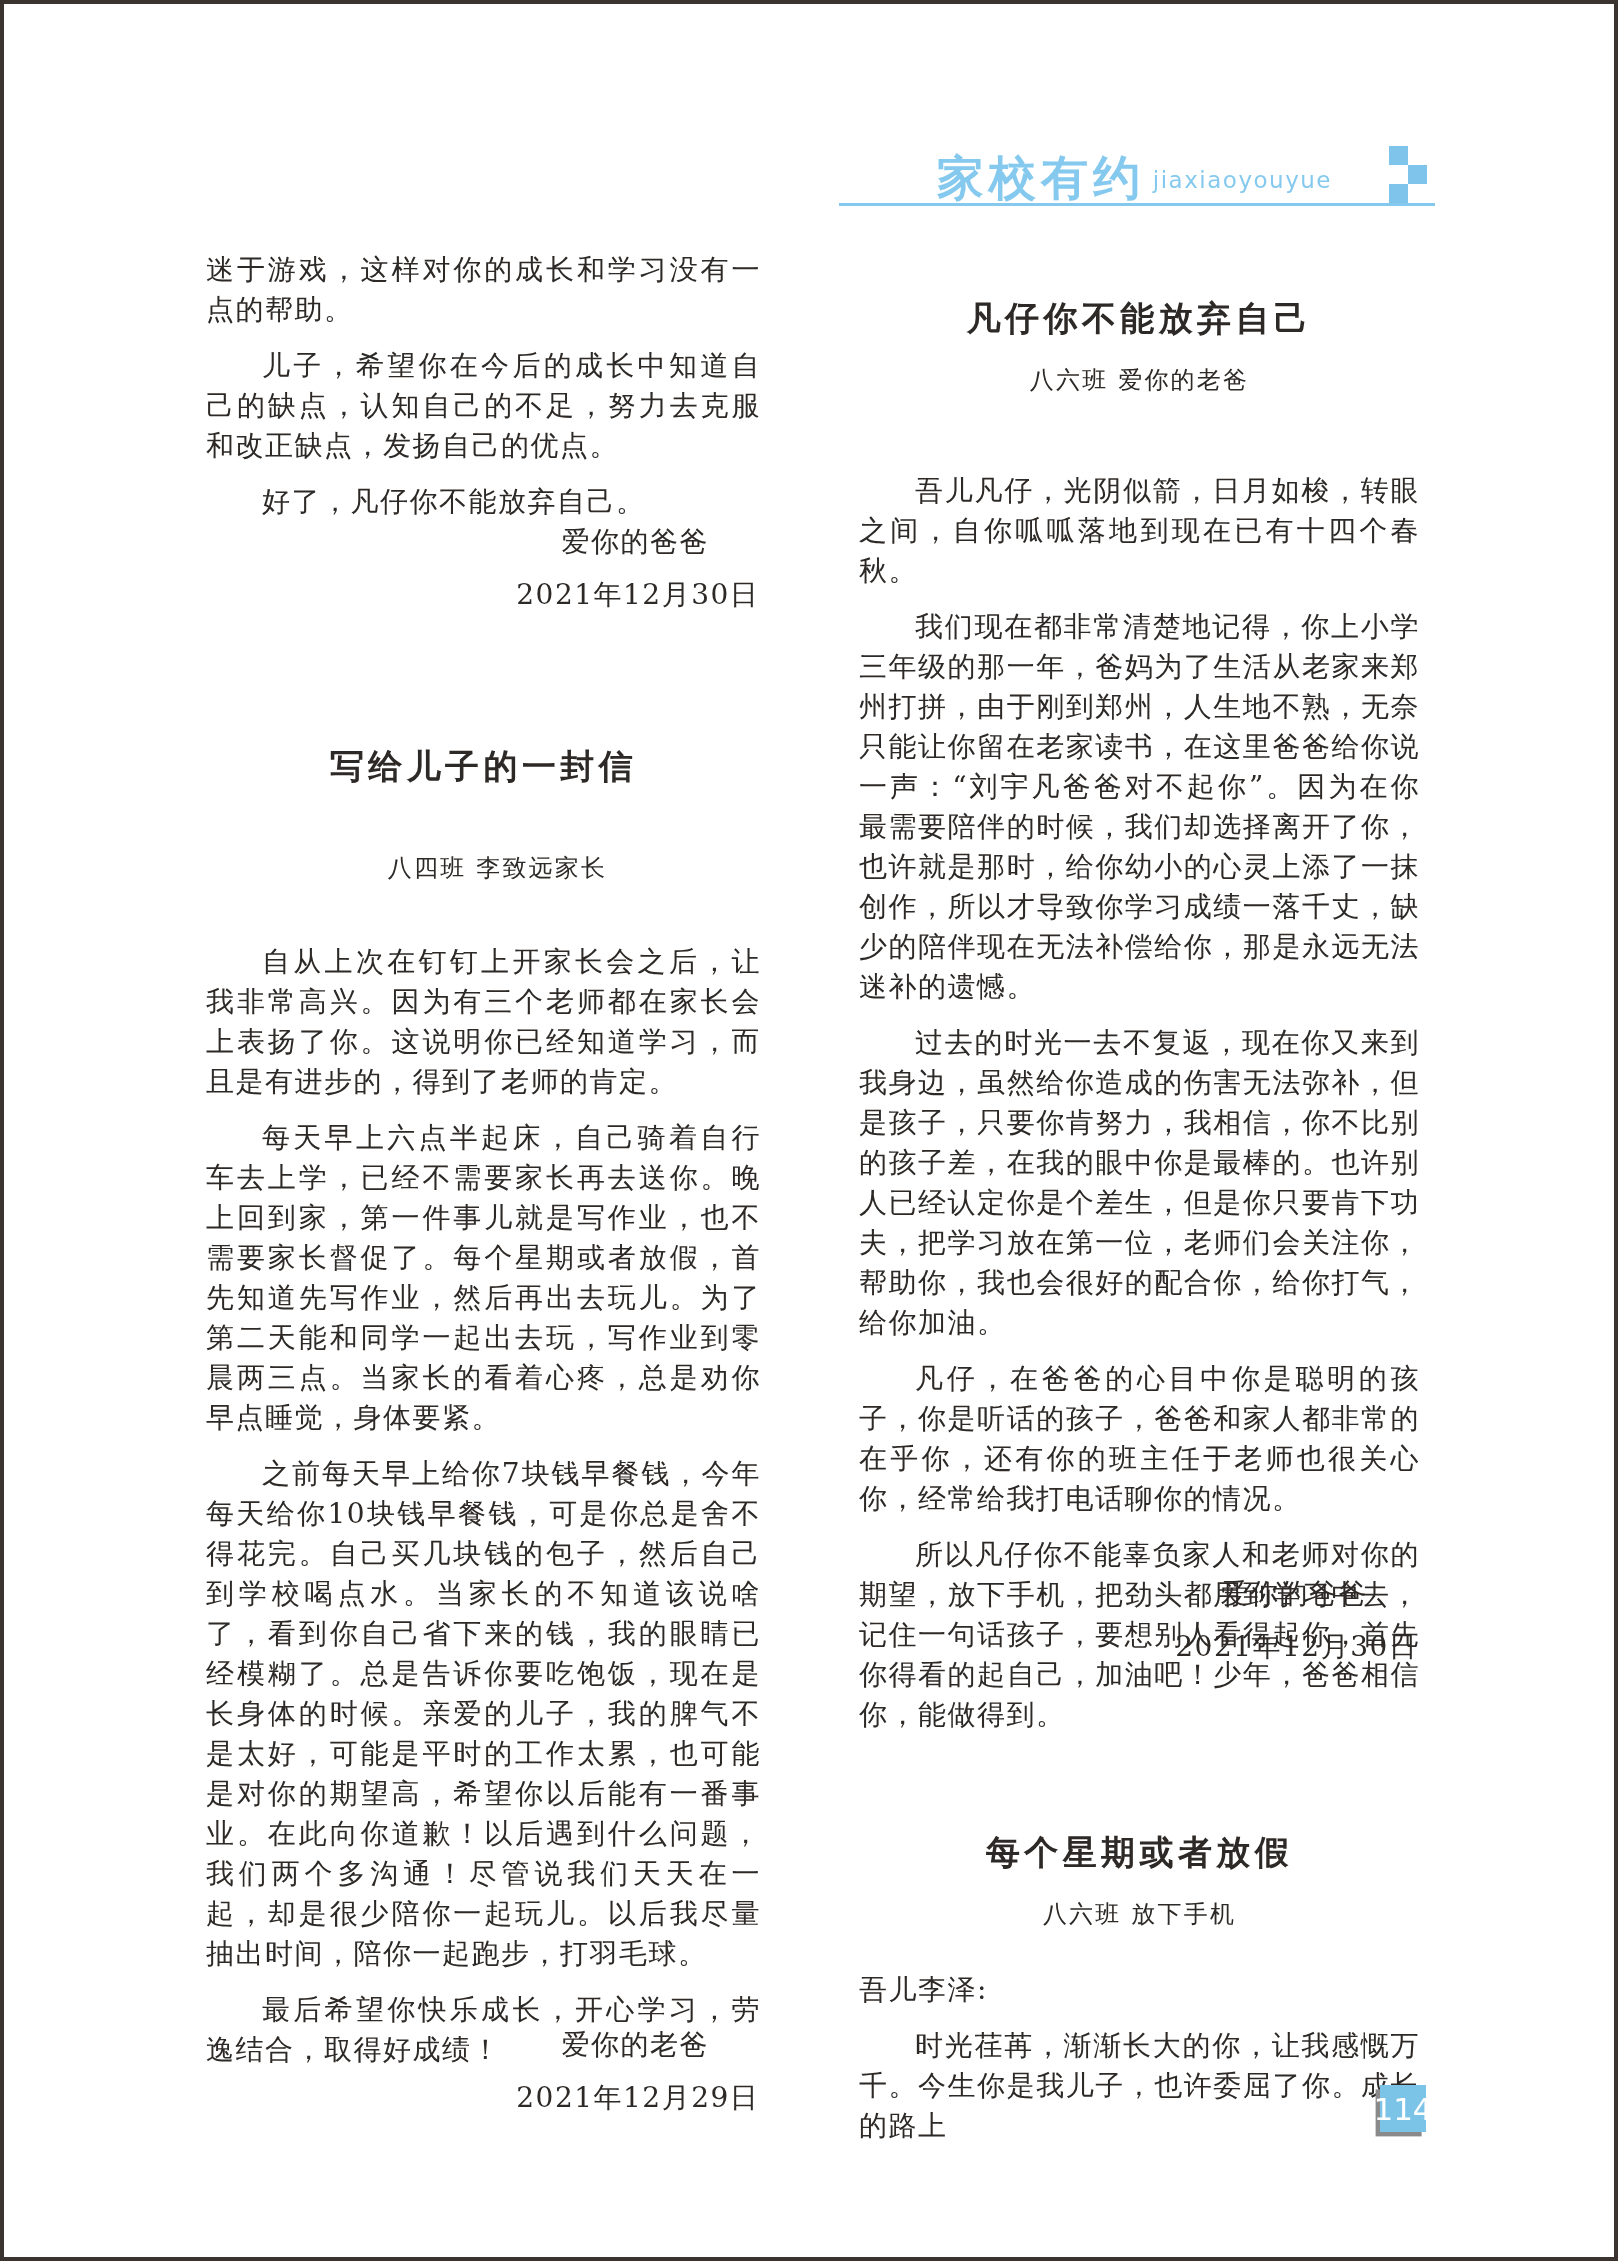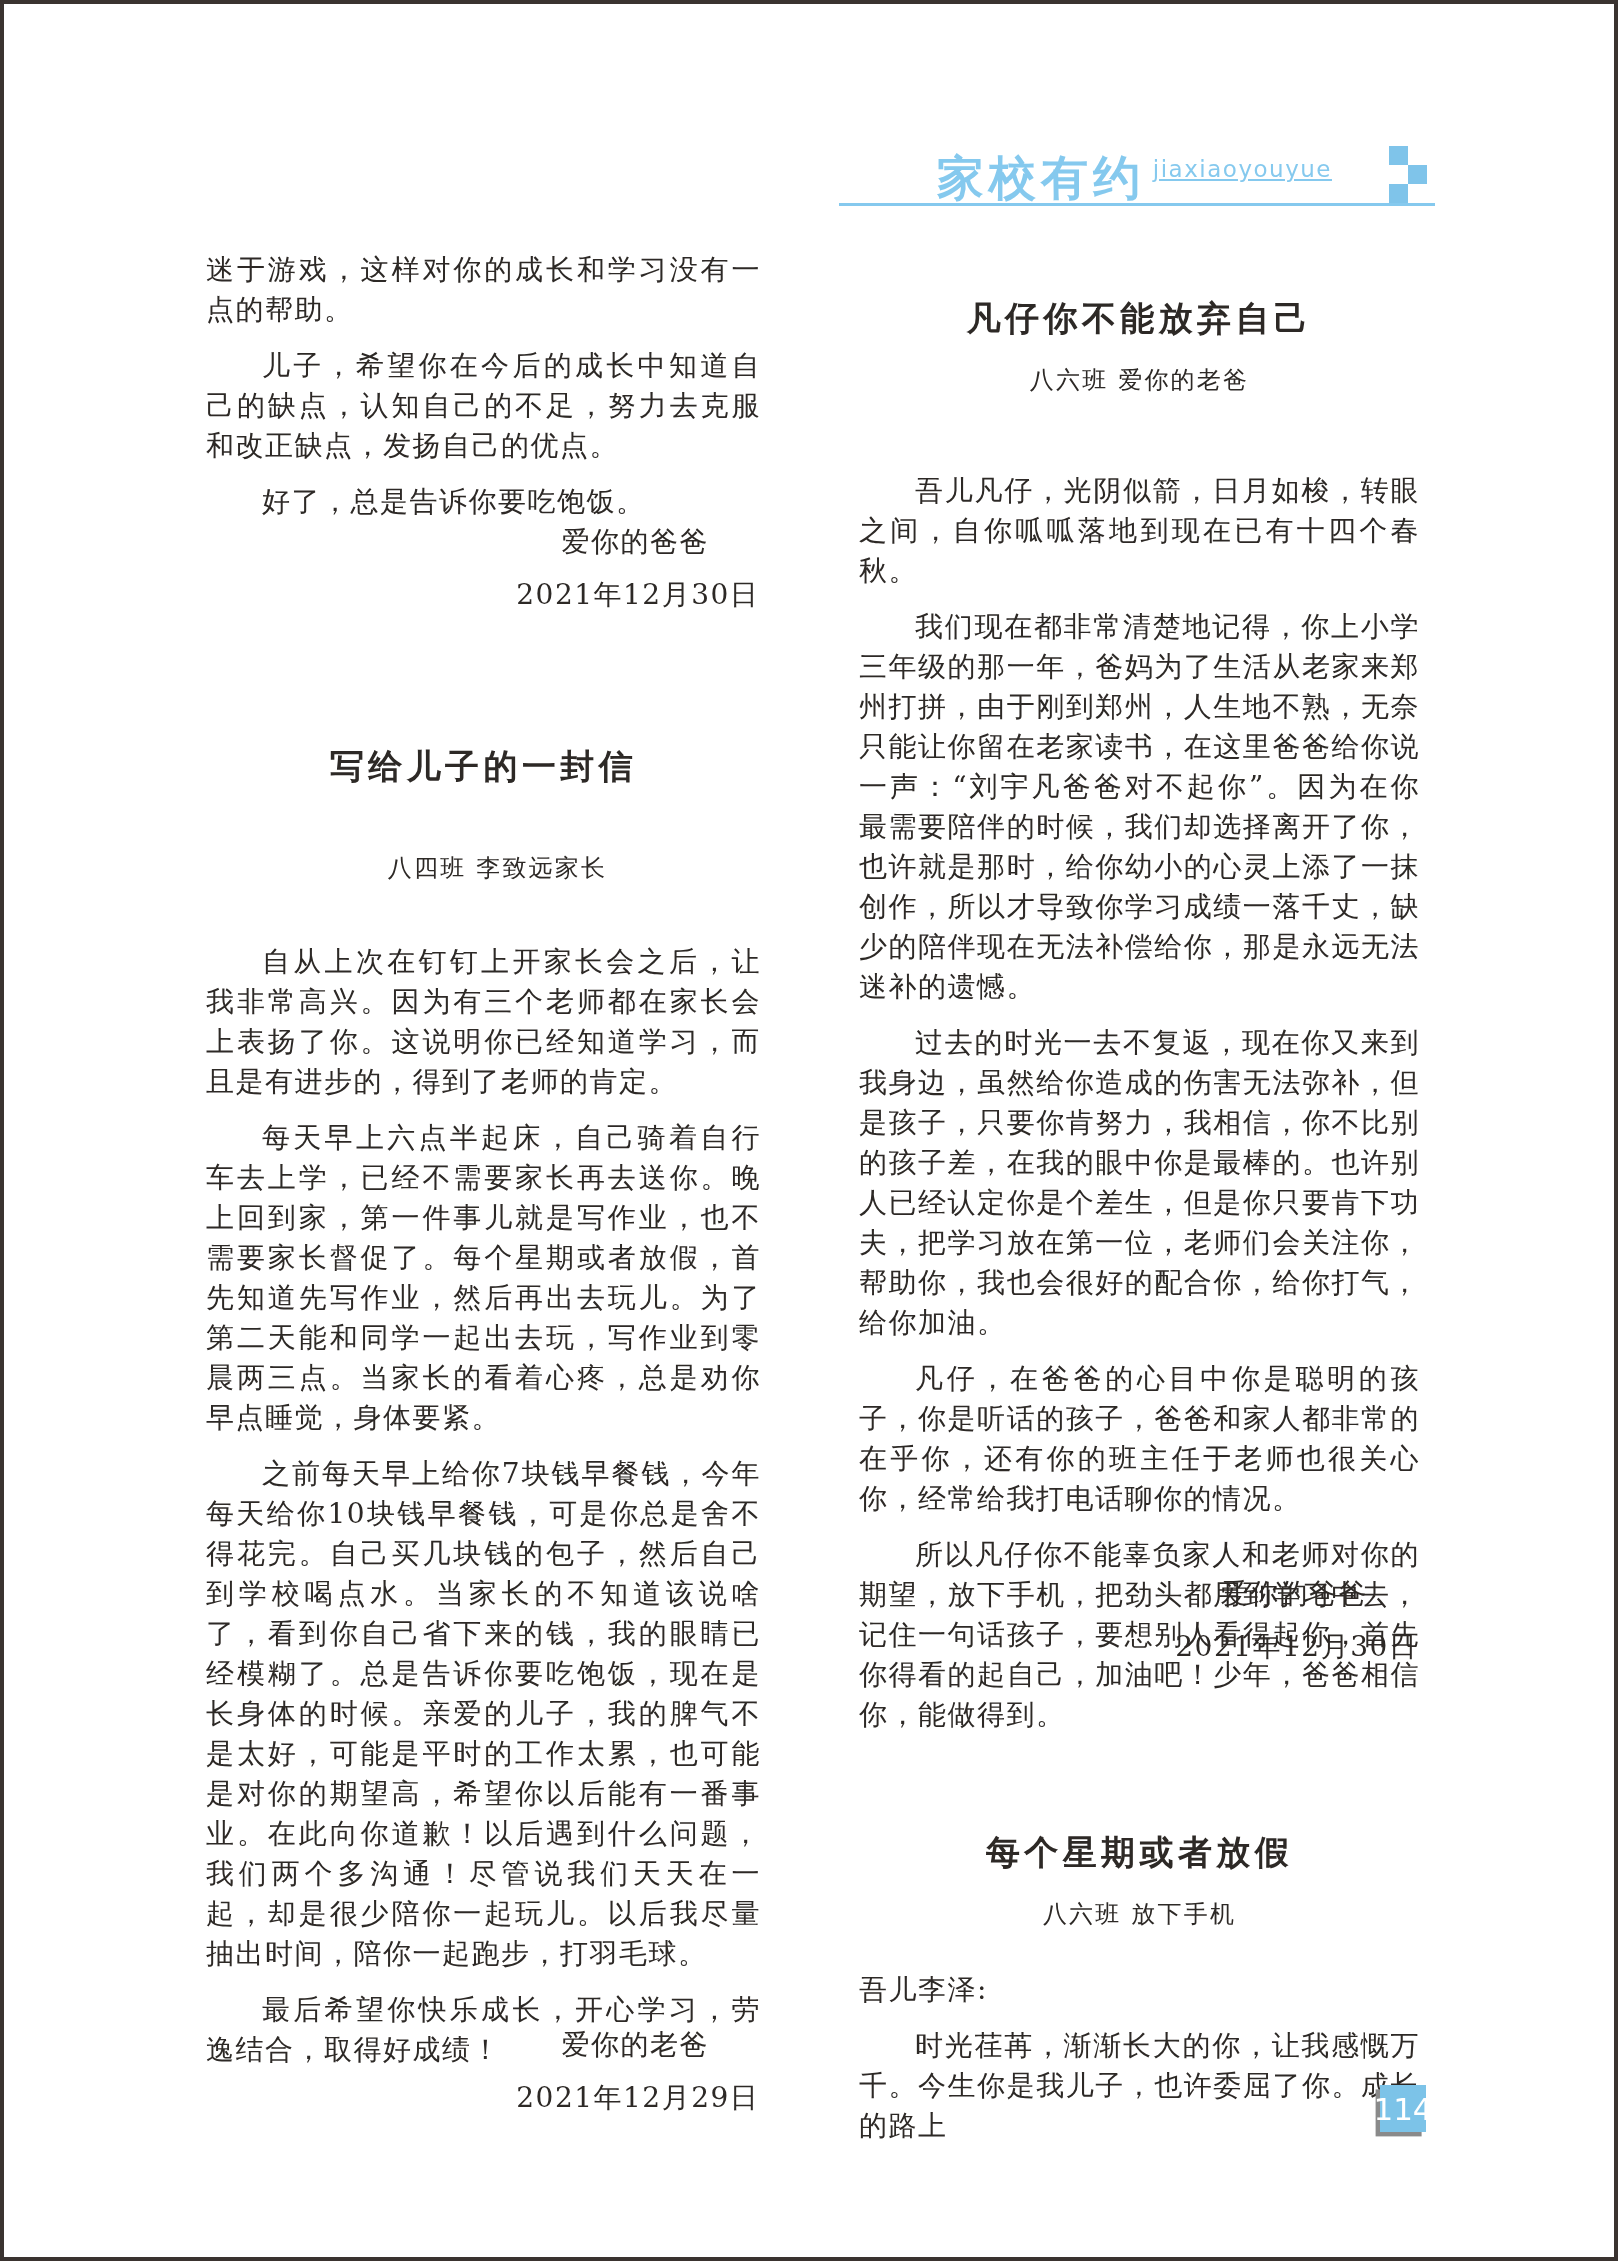--- a/index.html
+++ b/index.html
@@ -13,21 +13,21 @@
   
   .hdr-group{
     position:absolute;left:843px;top:147px;width:489px;height:54px;
     display:flex;align-items:flex-end;justify-content:flex-end;
     font-family:"DejaVu Sans", sans-serif;
   }
   .hdr-title{
     font-size:47px;font-weight:bold;color:#85c9ee;letter-spacing:5.2px;line-height:1;
   }
   .hdr-pinyin{
-    font-size:23px;color:#85c9ee;letter-spacing:1.5px;line-height:1;margin-left:7.4px;margin-bottom:20px;text-decoration:underline;
+    font-size:23px;color:#85c9ee;letter-spacing:1.5px;line-height:1;margin-left:7.4px;margin-bottom:9px;
   }
   .hdr-rule{
     position:absolute;left:839px;top:203px;width:596px;height:2.9px;background:#85c9ee;
   }
   .sq-stack{position:absolute;left:1389px;top:146px;width:38px;height:57px;}
   .sq{position:absolute;width:19px;height:19px;background:#7fc4ea;}
   .sq.s1{left:0;top:0;}
   .sq.s2{left:19px;top:19px;}
   .sq.s3{left:0;top:38px;}
   
@@ -67,21 +67,21 @@
 <div class="hdr-rule"></div>
 <div class="sq-stack">
   <div class="sq s1"></div>
   <div class="sq s2"></div>
   <div class="sq s3"></div>
 </div>
 
 <div class="col-block body-text" style="left:190px;top:234px;width:587px;">
   <p>迷于游戏，这样对你的成长和学习没有一点的帮助。</p>
   <p class="indent">儿子，希望你在今后的成长中知道自己的缺点，认知自己的不足，努力去克服和改正缺点，发扬自己的优点。</p>
-  <p class="indent">好了，总是告诉你要吃饱饭。</p>
+  <p class="indent">好了，凡仔你不能放弃自己。</p>
 </div>
 
 <div class="col-block sig" style="left:190px;top:515px;width:587px;">
   <div class="sig-name">爱你的爸爸</div>
   <div class="sig-date">2021年12月30日</div>
 </div>
 
 <div class="col-block letter-title" style="left:190px;top:746px;width:587px;">写给儿子的一封信</div>
 <div class="col-block letter-byline" style="left:204px;top:814px;width:587px;margin-top:40px;">八四班 李致远家长</div>
 

